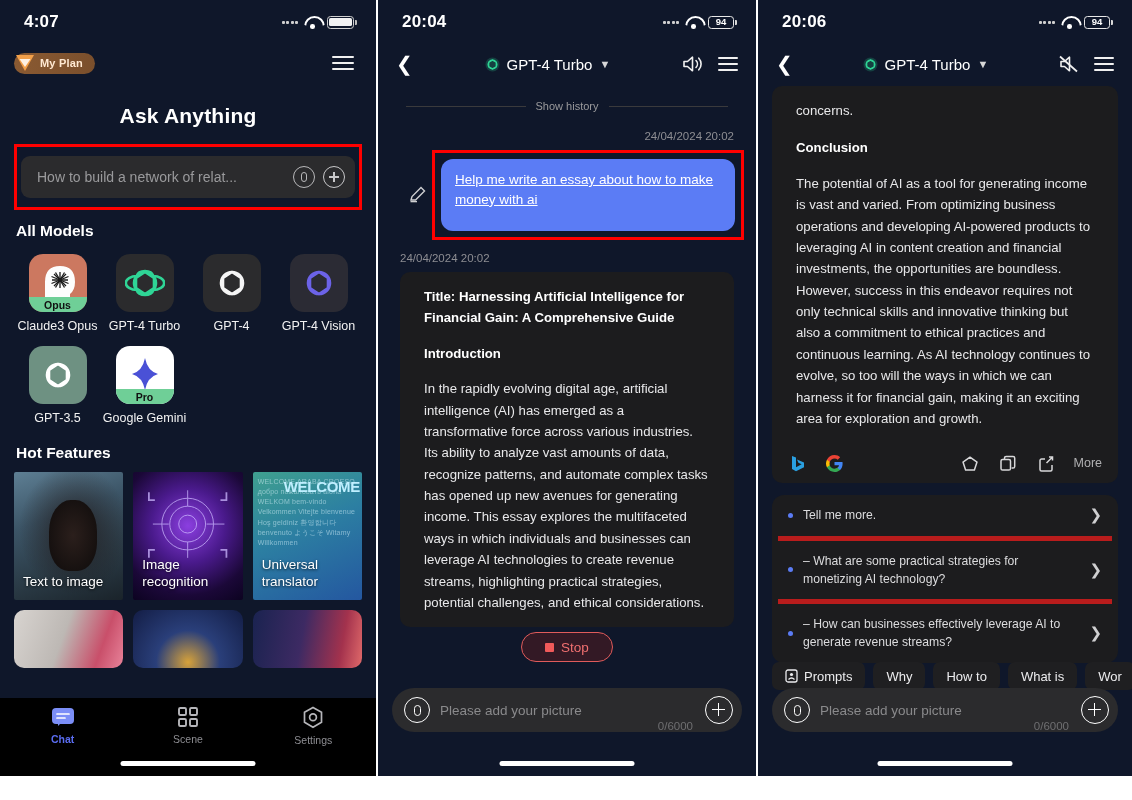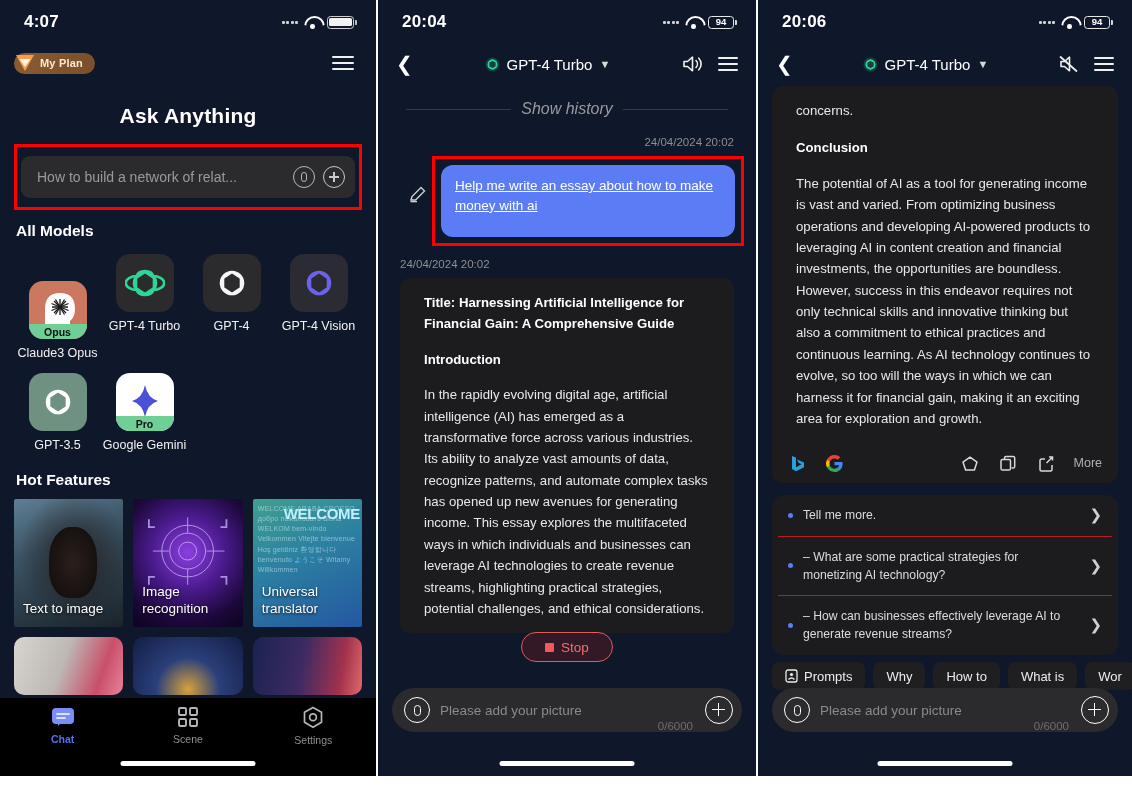--- a/index.html
+++ b/index.html
@@ -115,21 +115,21 @@
   
   .navbar { height: 40px; display:flex; align-items:center; padding: 0 18px; justify-content:space-between; }
   .nav-back { font-size: 20px; color:#fff; cursor:pointer; line-height:1; font-weight:300; }
   .nav-center { display:flex; align-items:center; gap: 7px; cursor:pointer; }
   .nav-title { font-size: 15px; font-weight: 500; color:#fff; }
   .chev { font-size: 11px; color:#d7d7d7; }
   .nav-right { display:flex; align-items:center; gap: 14px; }
 
   .divider-row { display:flex; align-items:center; gap: 10px; padding: 0 28px; margin-top: 16px; }
   .divider-row .ln { flex:1; height:1px; background:#3a3a3c; }
-  .divider-row .tx { font-size: 16px; color:#9a9a9c;font-style:italic; }
+  .divider-row .tx { font-size: 11px; color:#9a9a9c; }
 
   .ts { font-size: 11.5px; color:#8e8e93; }
 
   .bubble-user {
     background: #5b7cf5; color:#fff; border-radius: 12px;
     padding: 11px 14px; font-size: 13.5px; line-height: 1.45;
   }
   .bubble-ai {
     background:#1c1c1e; border-radius: 10px; padding: 14px 24px;
     font-size: 13.2px; line-height: 1.62; color:#e8e8ea;
@@ -166,21 +166,21 @@
     background:#1c1c1e; border-radius: 0 0 10px 10px; height: 40px;
     display:flex; align-items:center; padding: 0 16px; gap: 18px;
   }
   .actions-row .spacer { flex: 1; }
   .act { display:flex; align-items:center; cursor:pointer; }
   .more-lbl { font-size: 12.5px; color:#b0b0b2; }
 
   .sugg-card { background:#1c1c1e; border-radius: 12px; margin: 12px 14px 0; padding: 0 6px; }
   .sugg {
     display:flex; align-items:center; gap: 10px; padding: 11px 10px;
-    border-bottom: 1px solid #b91c1c; cursor:pointer;
+    border-bottom: 5px solid #b91c1c; cursor:pointer;
   }
   .sugg:last-child { border-bottom: none; }
   .dot { width:5px; height:5px; background:#5b7cf5; border-radius:50%; flex:none; }
   .sugg .txt { flex:1; font-size: 12.2px; color:#dcdcde; line-height:1.5; }
   .arrow { color:#cfcfd1; font-size: 15px; font-weight: 300; }
 
   .chips { position:absolute; left:14px; right:0; bottom: 86px; display:flex; gap: 8px; }
   .chip {
     background:#1f1f21; border-radius: 7px; height: 28px; display:flex; align-items:center;
     padding: 0 13px; font-size: 13px; color:#ececee; white-space:nowrap; cursor:pointer; gap:6px;
@@ -234,21 +234,21 @@
           </div>
         <div class="ic-plus-ring"></div>
       </div>
     </div>
 
     <div class="sec-title" style="margin-top:12px;">All Models</div>
 
     <div class="models">
 
       <div class="model">
-        <div class="micon" style="background:#cc7860;margin-top:27px;">
+        <div class="micon" style="background:#cc7860;">
           <svg viewBox="0 0 58 58" width="58" height="58">
             <path d="M16 46 L16 28 Q16 12 31 12 Q46 12 46 28 Q46 36 41 40 L41 46 Z" fill="#fdfdfd"></path>
             <g stroke="#1a1a1a" stroke-width="1.3">
               <line x1="31" y1="18" x2="31" y2="34"></line>
                 <line x1="23" y1="26" x2="39" y2="26"></line>
               <line x1="25" y1="20" x2="37" y2="32"></line>
                 <line x1="37" y1="20" x2="25" y2="32"></line>
               <line x1="26.5" y1="18.5" x2="35.5" y2="33.5"></line>
                 <line x1="35.5" y1="18.5" x2="26.5" y2="33.5"></line>
               <line x1="22.5" y1="22.5" x2="39.5" y2="29.5"></line>

